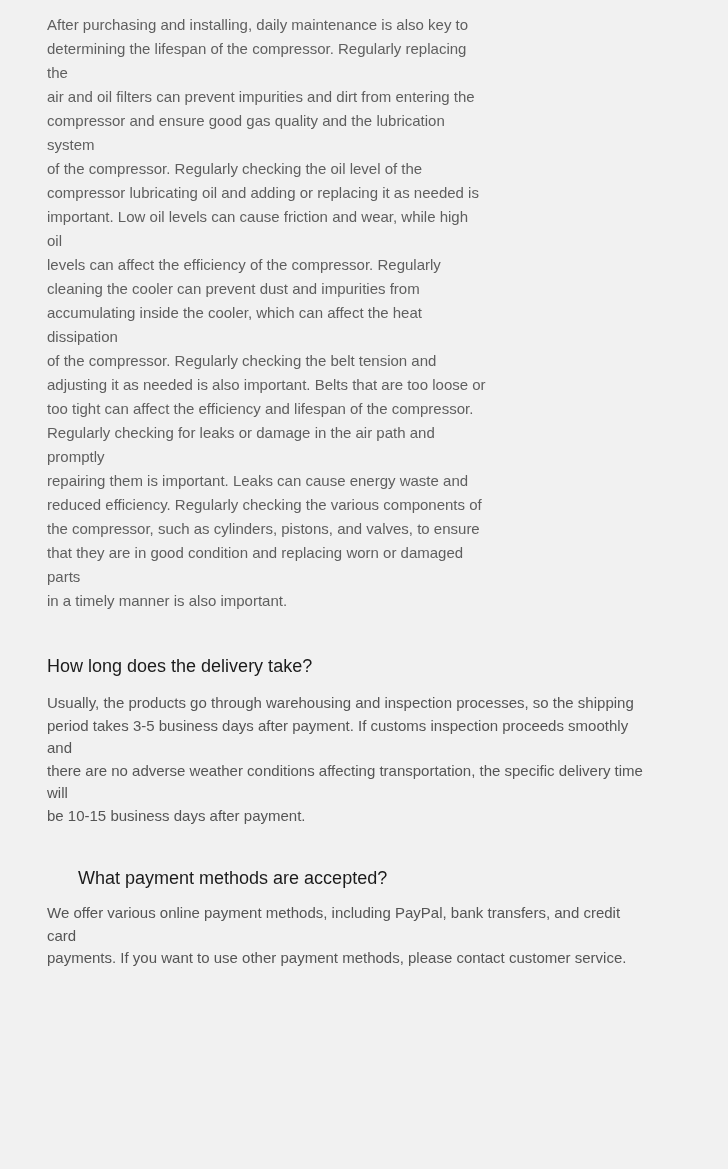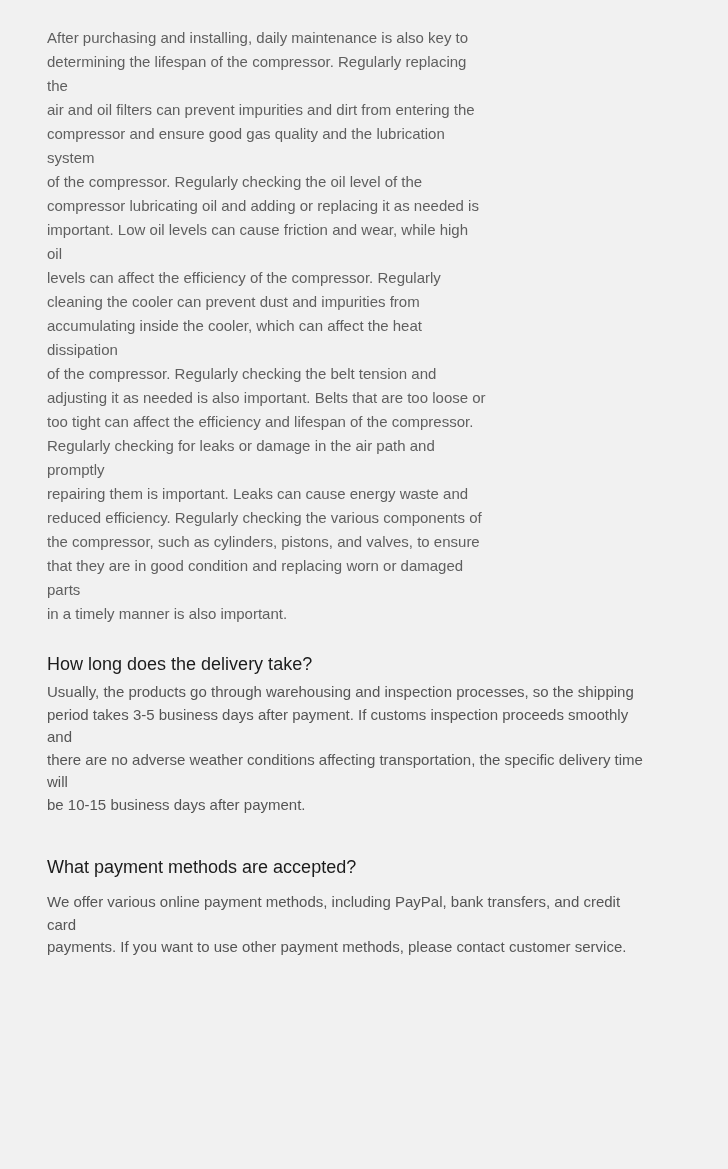--- a/index.html
+++ b/index.html
@@ -13,21 +13,21 @@
     font-family: "Liberation Sans", sans-serif;
     overflow: hidden;
   }
   .content {
     padding-left: 47px;
     padding-right: 40px;
     box-sizing: border-box;
   }
   .maintenance-paragraph {
     margin: 0;
-    padding-top: 26px;
+    padding-top: 13px;
     width: 440px;
     font-size: 15px;
     line-height: 24px;
     color: #5f5f5f;
     white-space: pre-line;
   }
   .faqs-title {
     margin: 218px 0 0 0;
     font-size: 29px;
     line-height: 36px;
@@ -43,23 +43,23 @@
     white-space: pre-line;
   }
   .faq-answer {
     margin: 0;
     font-size: 15px;
     line-height: 22.5px;
     color: #555555;
     max-width: 600px;
     white-space: pre-line;
   }
-  .q1 { margin-top: 26px; }
-  .a1 { margin-top: 5px; }
-  .q2 { margin-top: 39px; }
+  .q1 { margin-top: 41px; }
+  .a1 { margin-top: 14px; }
+  .q2 { margin-top: 39px; margin-left: 31px; }
   .a2 { margin-top: 12px; }
 </style>
 </head>
 <body>
 
 <div class="content">
 
   <p class="maintenance-paragraph">After purchasing and installing, daily maintenance is also key to
 determining the lifespan of the compressor. Regularly replacing the
 air and oil filters can prevent impurities and dirt from entering the

